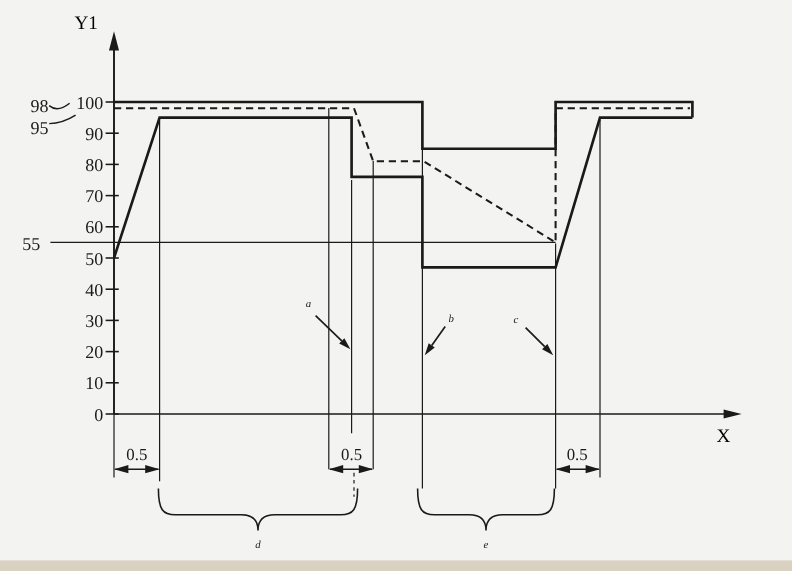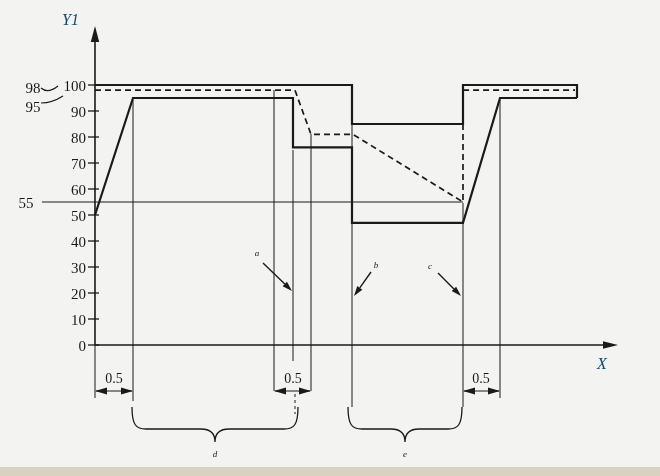--- a/index.html
+++ b/index.html
@@ -1,19 +1,19 @@
 <!DOCTYPE html>
 <html><head>
 <meta charset="utf-8">
 <style>
   html,body{margin:0;padding:0;background:#e9e9e7;}
   #stage{position:relative;width:660px;height:476px;overflow:hidden;
          font-family:"Liberation Serif","DejaVu Serif",serif;}
   #chart-svg{position:absolute;left:0;top:0;}
-  .axis-label{position:absolute;font-style:italic;font-size:16px;color:#0c4a6e;
+  .axis-label{position:absolute;font-size:16px;color:#000000;
               font-family:"Liberation Serif","DejaVu Serif",serif;}
   #ylab{left:62px;top:11px;}
   #xlab{left:597px;top:355px;}
   svg text{font-family:"Liberation Serif","DejaVu Serif",serif;fill:#1a1a1a;}
 </style>
 </head>
 <body>
 
 <div id="stage">
   <svg id="chart-svg" width="660" height="476" viewBox="0 0 660 476">

